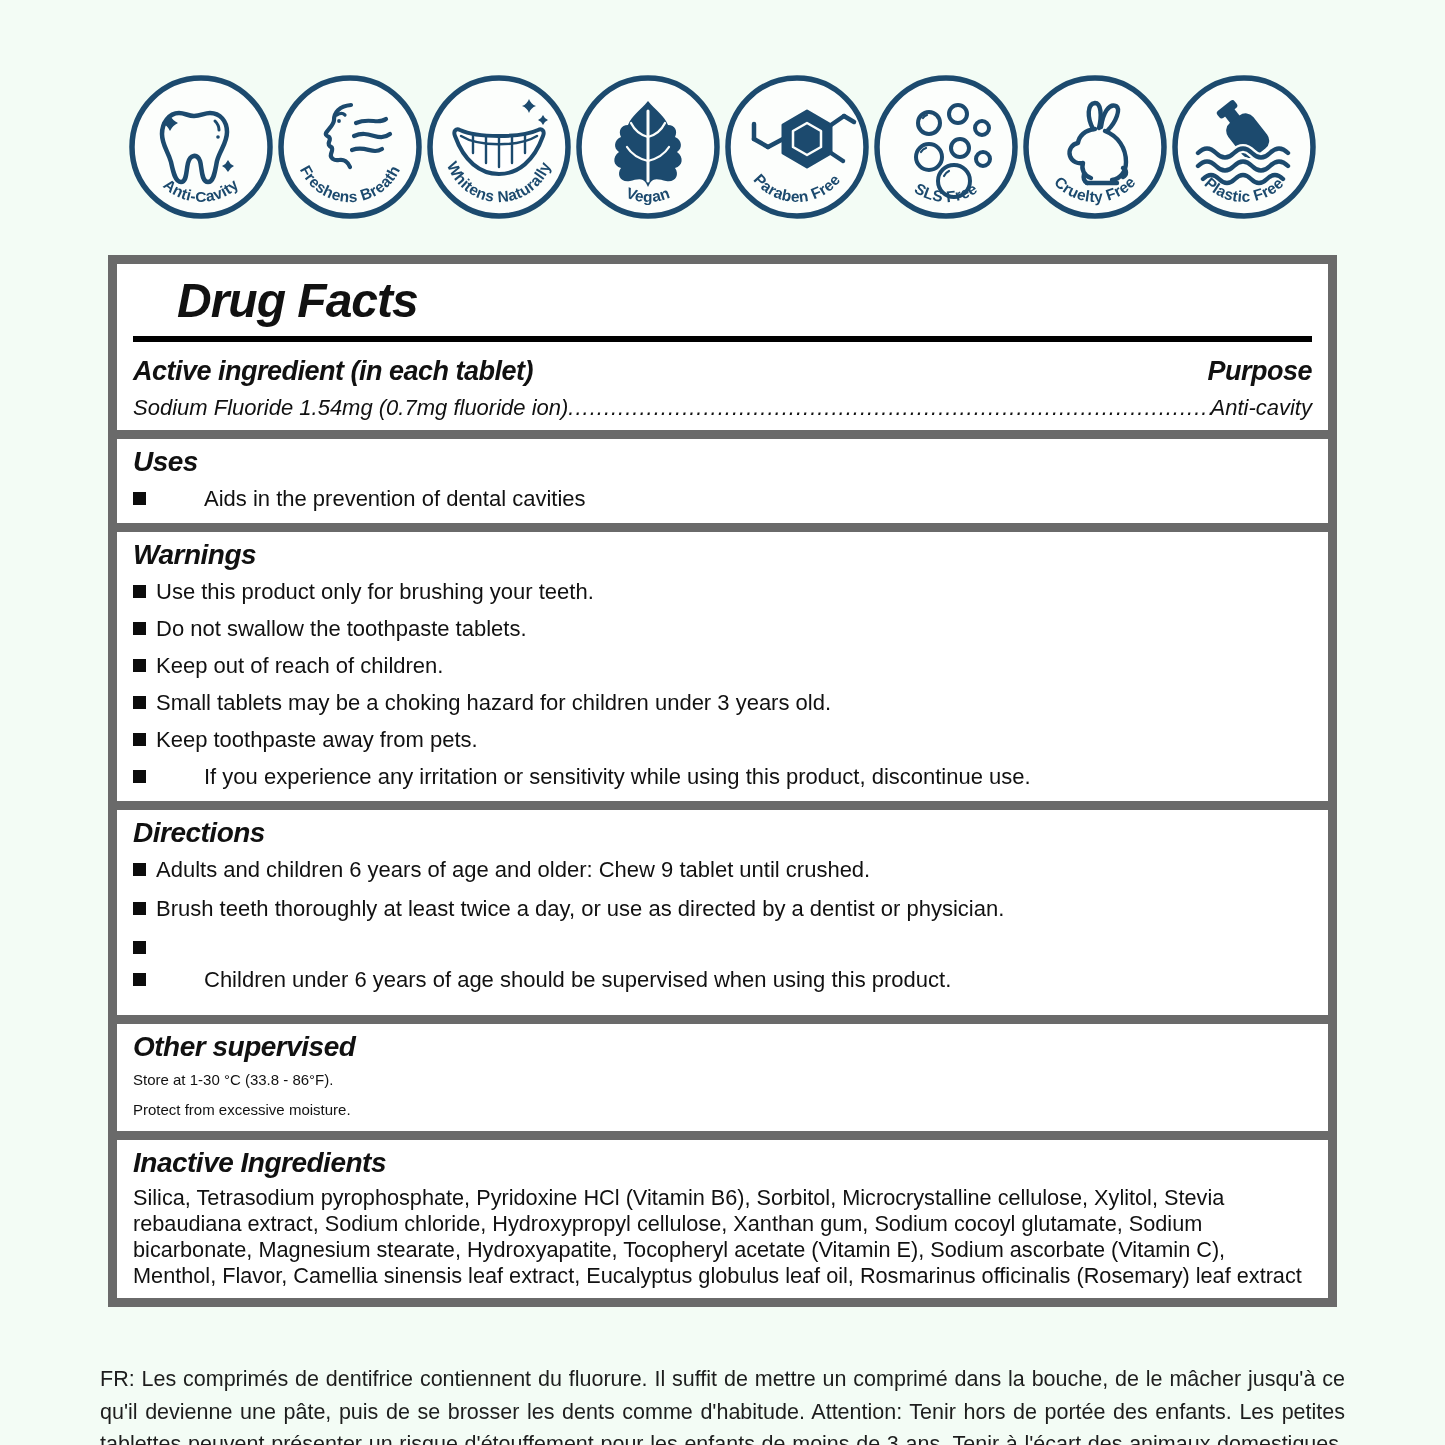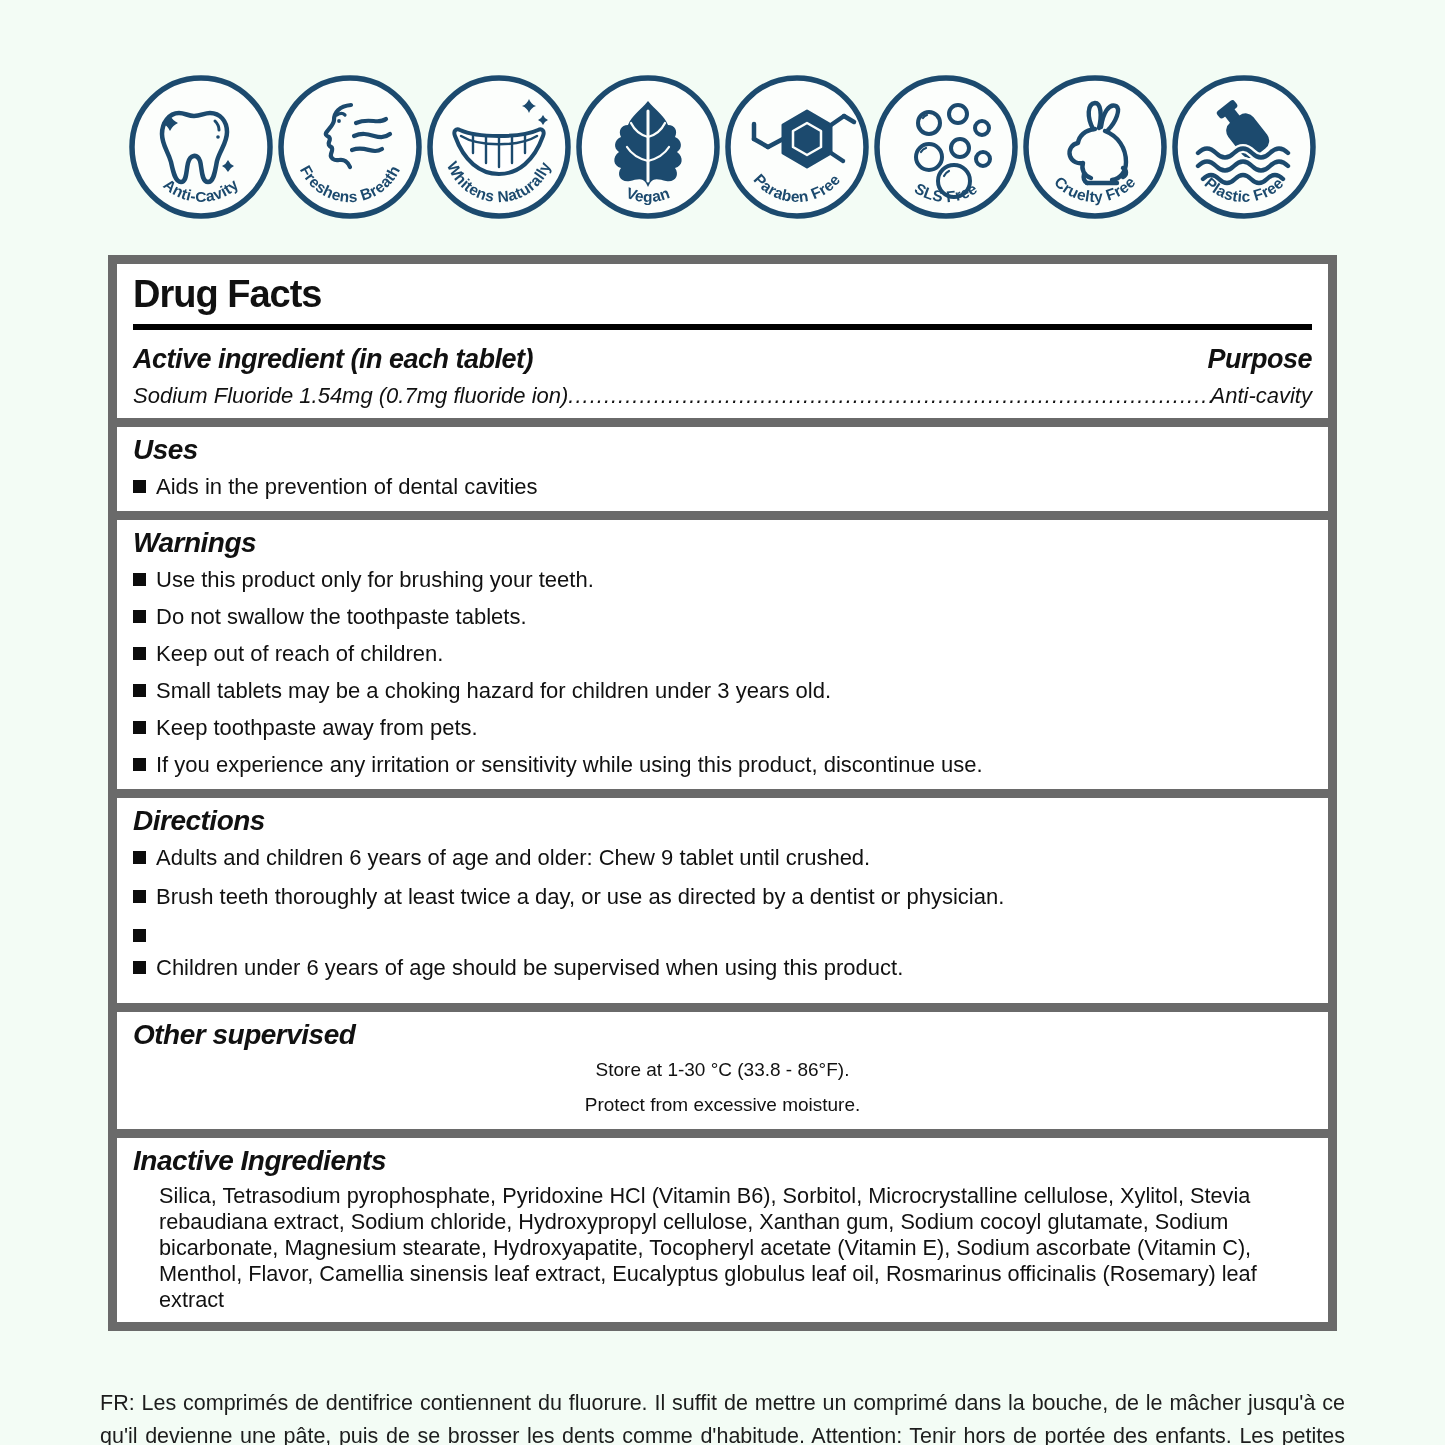--- a/index.html
+++ b/index.html
@@ -34,49 +34,51 @@
     margin: 34px auto 0 auto;
     background: #6a6a6a;
     padding: 9px;
     display: flex;
     flex-direction: column;
     gap: 9px;
   }
   .df-section { background: #ffffff; padding: 5px 16px 9px 16px; }
 
   .df-title {
-    font-size: 38px;
+    font-size: 48px;
     font-weight: bold;
+    font-style: italic;
     letter-spacing: -1px;
     margin-top: 4px;
+    margin-left: 44px;
   }
   .df-rule { height: 6px; background: #000; margin: 8px 0 14px 0; }
 
   .ai-head-row { display: flex; justify-content: space-between; align-items: center; }
   .ai-heading, .purpose-heading {
     font-size: 27px; font-weight: bold; font-style: italic; letter-spacing: -0.5px;
   }
   .leader-row { display: flex; align-items: baseline; margin-top: 8px; font-size: 22px; font-style: italic; }
   .leader-row .dots { flex: 1; overflow: hidden; white-space: nowrap; letter-spacing: 1px; }
   .leader-row .left, .leader-row .right { white-space: nowrap; }
 
   .sec-heading {
     font-size: 28px; font-weight: bold; font-style: italic; letter-spacing: -0.5px;
     margin: 2px 0 8px 0;
   }
   ul.df-list { list-style: none; }
   ul.df-list li { display: flex; align-items: flex-start; font-size: 22px; margin-bottom: 11px; }
-  ul.df-list li:last-child { margin-bottom: 2px; }
+  ul.df-list li:last-child { margin-bottom: 2px; gap: 48px; }
   .bullet { width: 13px; height: 13px; background: #0c0c0c; flex: none; margin: 6px 10px 0 0; }
   ul.df-list.wide li { margin-bottom: 13px; }
 
-  .plain-line { font-size: 19px; margin-bottom: 13px; text-align: center; }
+  .plain-line { font-size: 15px; margin-bottom: 13px; }
   .plain-line:last-child { margin-bottom: 4px; }
 
-  .inactive-text { font-size: 21.7px; line-height: 1.2; margin-top: -2px; margin-left: 26px; }
+  .inactive-text { font-size: 21.7px; line-height: 1.2; margin-top: -2px; }
 
   
   .french-note {
     width: 1245px;
     margin: 56px auto 0 auto;
     font-size: 21.5px;
     line-height: 1.52;
     text-align: justify;
     color: #1d1d1d;
   }

